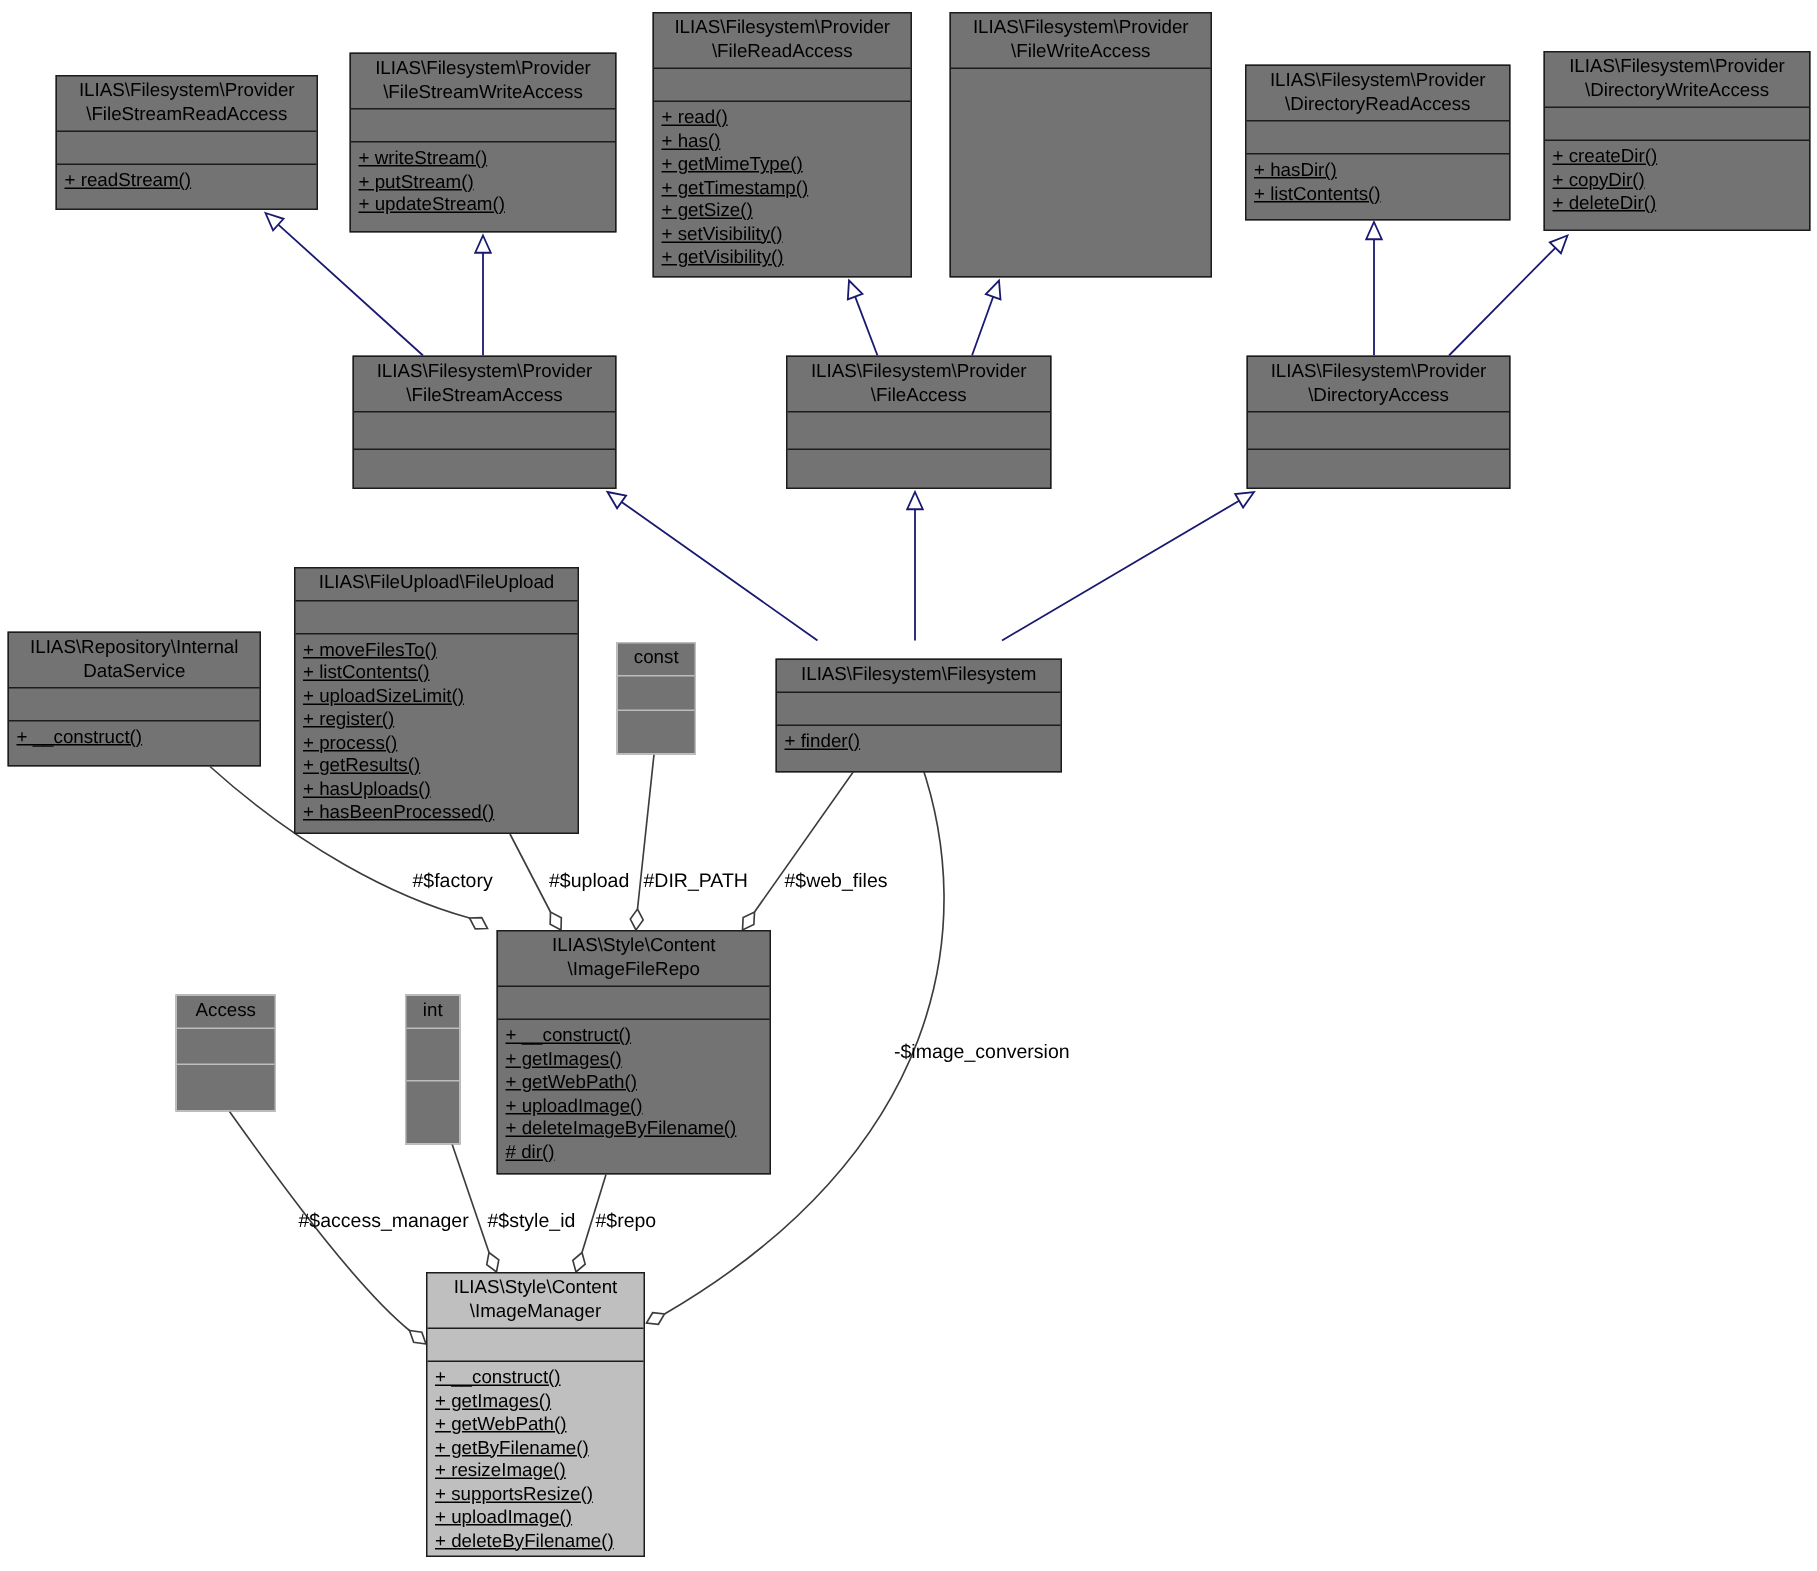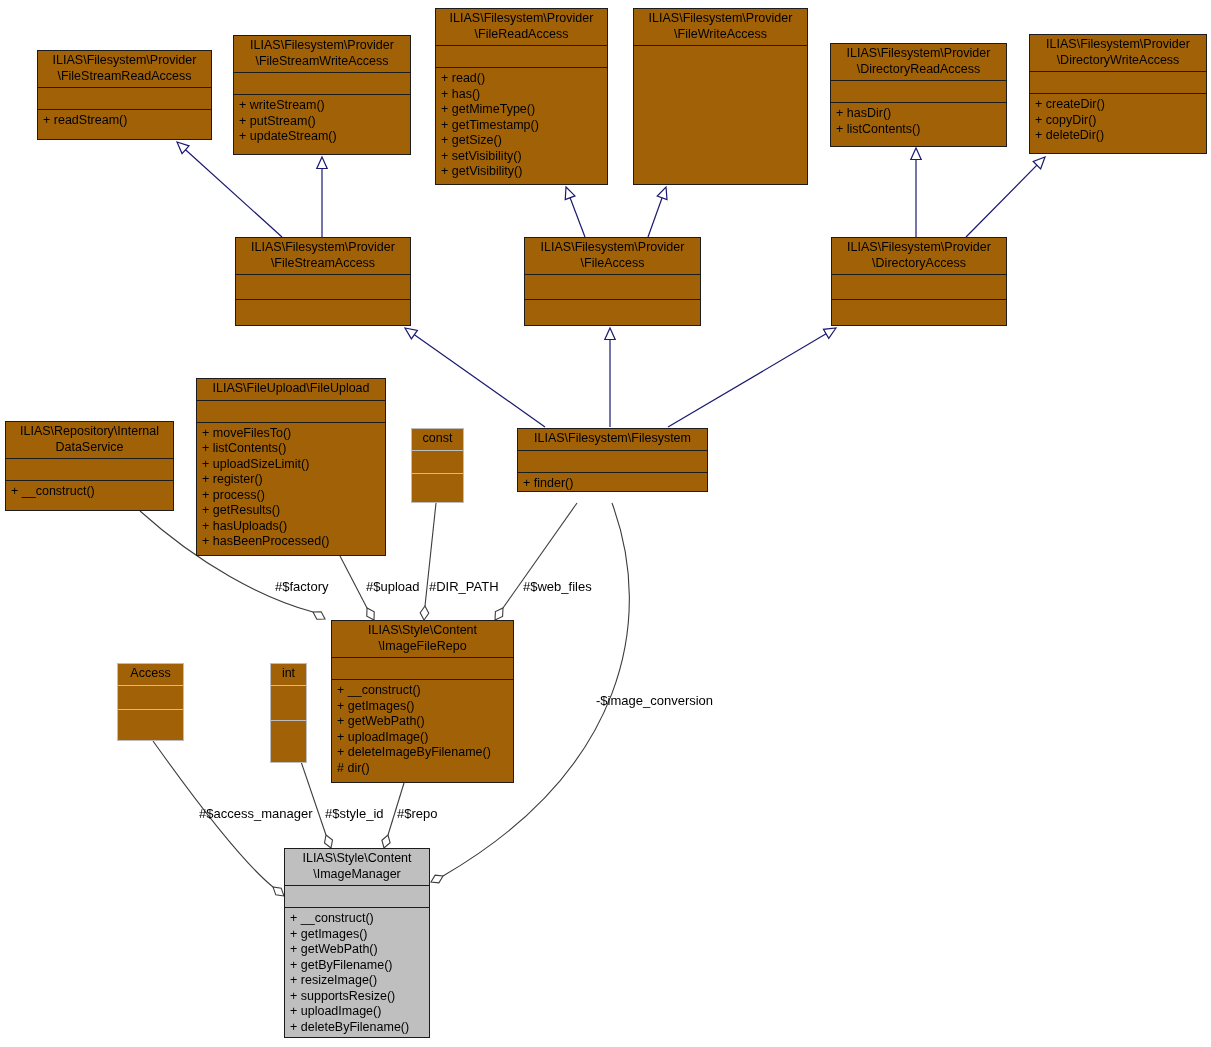--- a/index.html
+++ b/index.html
@@ -2,29 +2,29 @@
 <html><head>
 <meta charset="utf-8">
 <style>
   html,body{margin:0;padding:0;background:#ffffff;}
   #stage{
     position:relative;width:1211px;height:1047px;background:#ffffff;overflow:hidden;
     font-family:"Liberation Sans","DejaVu Sans",sans-serif;color:#000;
   }
   #edges{position:absolute;left:0;top:0;z-index:1;}
   .cls{
-    position:absolute;z-index:2;background:#a16207;border:1.5px solid #1c1c1c;
+    position:absolute;z-index:2;background:#737373;border:1.5px solid #1c1c1c;
     display:flex;flex-direction:column;font-size:12.5px;line-height:15.5px;
     box-sizing:border-box;
   }
   .sec{border-top:1.3px solid #1c1c1c;box-sizing:border-box;}
   .sec:first-child{border-top:none;}
   .sec.title{flex:0 0 auto;text-align:center;padding:2px 3px 3px 3px;}
   .sec.attrs{flex:0 0 22px;}
-  .sec.methods{flex:1 1 auto;padding:3px 4px 3px 5px;text-align:left;}
+  .sec.methods{flex:1 1 auto;padding:3px 4px 3px 5px;text-align:left;text-decoration:underline;}
   .cls.muted{border-color:#bdbdbd;}
   .cls.muted .sec{border-top-color:#bdbdbd;}
   .cls.muted .sec.attrs{flex:1 1 0;}
   .cls.muted .sec.methods{flex:1 1 0;}
   .cls.empty-methods .sec.attrs{flex:0 0 25px;}
   .cls.highlight{background:#bfbfbf;border-width:1.7px;}
   .elabel{
     position:absolute;z-index:3;font-size:13px;white-space:nowrap;color:#000;
   }
 </style>
@@ -200,21 +200,21 @@
   </div>
 
   <div class="cls muted" style="left:411px;top:428px;width:53px;height:75px">
     <div class="sec title">
         <div>const</div>
       </div>
     <div class="sec attrs"></div>
     <div class="sec methods"></div>
   </div>
 
-  <div class="cls" style="left:517px;top:428px;width:191px;height:64px">
+  <div class="cls" style="left:517px;top:439px;width:191px;height:76px">
     <div class="sec title">
         <div>ILIAS\Filesystem\Filesystem</div>
       </div>
     <div class="sec attrs"></div>
     <div class="sec methods">
         <div>+ finder()</div>
       </div>
   </div>
 
   <div class="cls" style="left:331px;top:620px;width:183px;height:163px">

